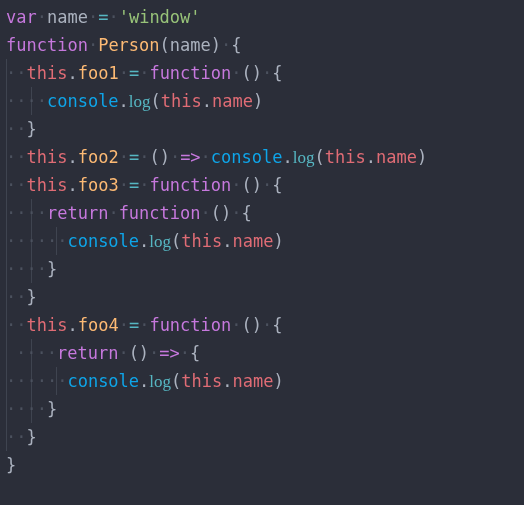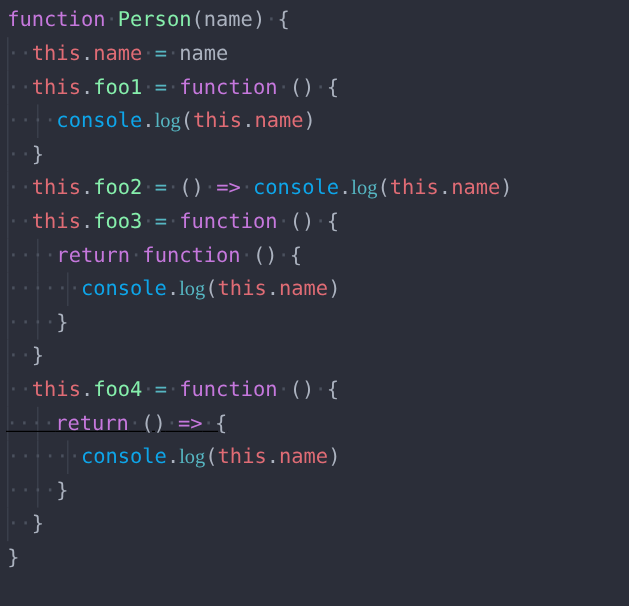--- a/index.html
+++ b/index.html
@@ -48,45 +48,45 @@
     background: #3f4450;
     pointer-events: none;
   }
 
   
   .ws { color: #4b515e; }
 
   
   .kw      { color: #c678dd; }  
   .str     { color: #98c379; }  
-  .fn      { color: #86efac; }  
+  .fn      { color: #fdba74; }  
   .op      { color: #56b6c2; }  
   .this    { color: #e06c75; }  
   .prop    { color: #e06c75; }
   .obj     { color: #0ea5e9; }  
   .meth    { color: #56b6c2; font-family: Liberation Serif, serif; }  
   .plain   { color: #abb2bf; }  
   .punct   { color: #abb2bf; }
 </style>
 </head>
 <body>
 
 <div id="editor">
   <div class="code-area" id="code-area">
+      <div class="line"><span style="position: relative; margin-left: 6px;"><span class="kw">var</span><span class="ws">·</span><span class="plain">name</span><span class="ws">·</span><span class="op">=</span><span class="ws">·</span><span class="str">'window'</span></span></div>
       <div class="line"><span style="position: relative; margin-left: 6px;"><span class="kw">function</span><span class="ws">·</span><span class="fn">Person</span><span class="punct">(</span><span class="plain">name</span><span class="punct">)</span><span class="ws">·</span><span class="punct">{</span></span></div>
-      <div class="line"><div class="guide" style="left: 6px;"></div><span style="position: relative; margin-left: 6px;"><span class="ws">··</span><span class="this">this</span><span class="punct">.</span><span class="prop">name</span><span class="ws">·</span><span class="op">=</span><span class="ws">·</span><span class="plain">name</span></span></div>
       <div class="line"><div class="guide" style="left: 6px;"></div><span style="position: relative; margin-left: 6px;"><span class="ws">··</span><span class="this">this</span><span class="punct">.</span><span class="fn">foo1</span><span class="ws">·</span><span class="op">=</span><span class="ws">·</span><span class="kw">function</span><span class="ws">·</span><span class="punct">()</span><span class="ws">·</span><span class="punct">{</span></span></div>
       <div class="line"><div class="guide" style="left: 6px;"></div><div class="guide" style="left: 31.04px;"></div><span style="position: relative; margin-left: 6px;"><span class="ws">····</span><span class="obj">console</span><span class="punct">.</span><span class="meth">log</span><span class="punct">(</span><span class="this">this</span><span class="punct">.</span><span class="prop">name</span><span class="punct">)</span></span></div>
       <div class="line"><div class="guide" style="left: 6px;"></div><span style="position: relative; margin-left: 6px;"><span class="ws">··</span><span class="punct">}</span></span></div>
       <div class="line"><div class="guide" style="left: 6px;"></div><span style="position: relative; margin-left: 6px;"><span class="ws">··</span><span class="this">this</span><span class="punct">.</span><span class="fn">foo2</span><span class="ws">·</span><span class="op">=</span><span class="ws">·</span><span class="punct">()</span><span class="ws">·</span><span class="kw">=&gt;</span><span class="ws">·</span><span class="obj">console</span><span class="punct">.</span><span class="meth">log</span><span class="punct">(</span><span class="this">this</span><span class="punct">.</span><span class="prop">name</span><span class="punct">)</span></span></div>
       <div class="line"><div class="guide" style="left: 6px;"></div><span style="position: relative; margin-left: 6px;"><span class="ws">··</span><span class="this">this</span><span class="punct">.</span><span class="fn">foo3</span><span class="ws">·</span><span class="op">=</span><span class="ws">·</span><span class="kw">function</span><span class="ws">·</span><span class="punct">()</span><span class="ws">·</span><span class="punct">{</span></span></div>
       <div class="line"><div class="guide" style="left: 6px;"></div><div class="guide" style="left: 31.04px;"></div><span style="position: relative; margin-left: 6px;"><span class="ws">····</span><span class="kw">return</span><span class="ws">·</span><span class="kw">function</span><span class="ws">·</span><span class="punct">()</span><span class="ws">·</span><span class="punct">{</span></span></div>
       <div class="line"><div class="guide" style="left: 6px;"></div><div class="guide" style="left: 31.04px;"></div><div class="guide" style="left: 56.08px;"></div><span style="position: relative; margin-left: 6px;"><span class="ws">······</span><span class="obj">console</span><span class="punct">.</span><span class="meth">log</span><span class="punct">(</span><span class="this">this</span><span class="punct">.</span><span class="prop">name</span><span class="punct">)</span></span></div>
       <div class="line"><div class="guide" style="left: 6px;"></div><div class="guide" style="left: 31.04px;"></div><span style="position: relative; margin-left: 6px;"><span class="ws">····</span><span class="punct">}</span></span></div>
       <div class="line"><div class="guide" style="left: 6px;"></div><span style="position: relative; margin-left: 6px;"><span class="ws">··</span><span class="punct">}</span></span></div>
       <div class="line"><div class="guide" style="left: 6px;"></div><span style="position: relative; margin-left: 6px;"><span class="ws">··</span><span class="this">this</span><span class="punct">.</span><span class="fn">foo4</span><span class="ws">·</span><span class="op">=</span><span class="ws">·</span><span class="kw">function</span><span class="ws">·</span><span class="punct">()</span><span class="ws">·</span><span class="punct">{</span></span></div>
-      <div class="line"><div class="guide" style="left: 6px;"></div><div class="guide" style="left: 31.04px;"></div><span style="position: relative; margin-left: 5px; text-decoration: underline;"><span class="ws">····</span><span class="kw">return</span><span class="ws">·</span><span class="punct">()</span><span class="ws">·</span><span class="kw">=&gt;</span><span class="ws">·</span><span class="punct">{</span></span></div>
+      <div class="line"><div class="guide" style="left: 6px;"></div><div class="guide" style="left: 31.04px;"></div><span style="position: relative; margin-left: 16px;"><span class="ws">····</span><span class="kw">return</span><span class="ws">·</span><span class="punct">()</span><span class="ws">·</span><span class="kw">=&gt;</span><span class="ws">·</span><span class="punct">{</span></span></div>
       <div class="line"><div class="guide" style="left: 6px;"></div><div class="guide" style="left: 31.04px;"></div><div class="guide" style="left: 56.08px;"></div><span style="position: relative; margin-left: 6px;"><span class="ws">······</span><span class="obj">console</span><span class="punct">.</span><span class="meth">log</span><span class="punct">(</span><span class="this">this</span><span class="punct">.</span><span class="prop">name</span><span class="punct">)</span></span></div>
       <div class="line"><div class="guide" style="left: 6px;"></div><div class="guide" style="left: 31.04px;"></div><span style="position: relative; margin-left: 6px;"><span class="ws">····</span><span class="punct">}</span></span></div>
       <div class="line"><div class="guide" style="left: 6px;"></div><span style="position: relative; margin-left: 6px;"><span class="ws">··</span><span class="punct">}</span></span></div>
       <div class="line"><span style="position: relative; margin-left: 6px;"><span class="punct">}</span></span></div>
     </div>
 </div>
 
 </body></html>

